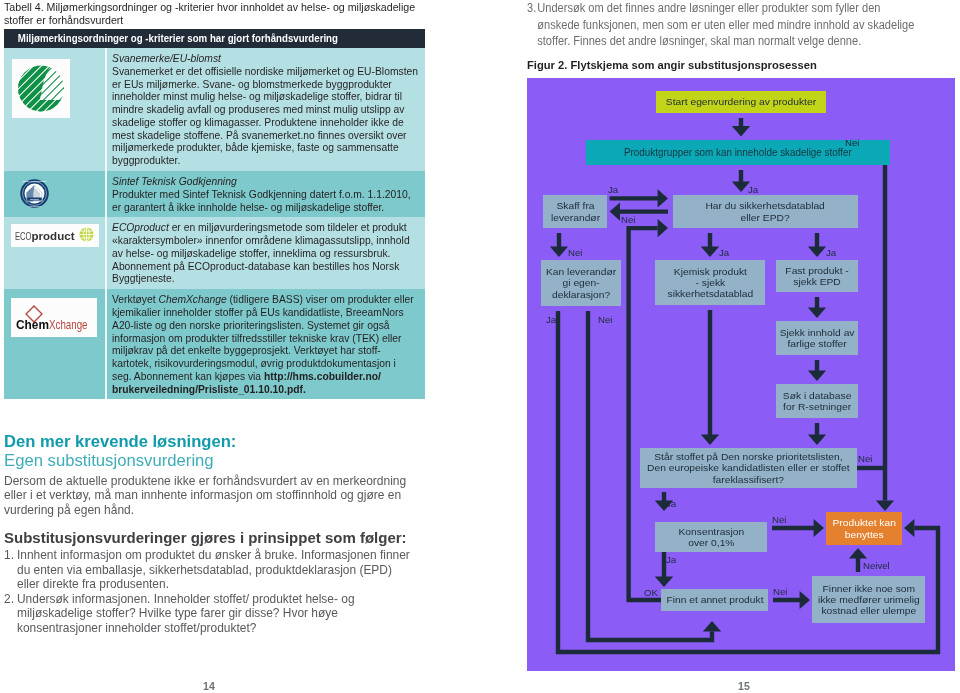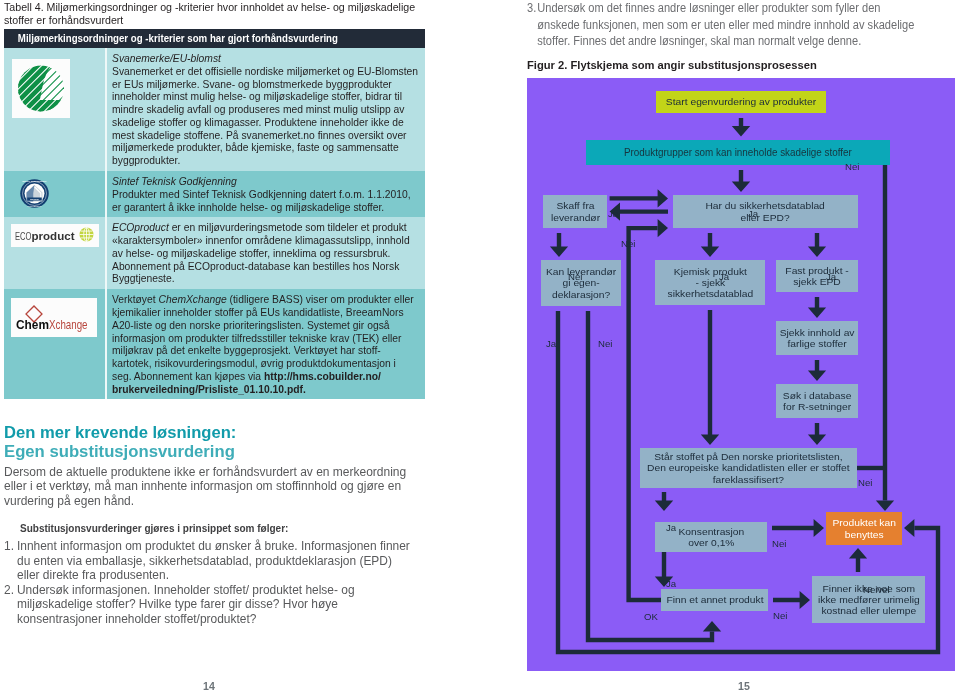--- a/index.html
+++ b/index.html
@@ -27,25 +27,25 @@
   table.t4 tr.r-dark > td{background:#7ec9cc;}
   table.t4 td.txtcell{border-left:2px solid #eef8f8;}
   .ttl{font-style:italic;}
   .bodytxt{display:inline;}
   .lnk{font-weight:bold;}
 
   
   .logo-wrap{display:block;border-radius:7px;}
 
   
-  .sec{position:absolute;left:4px;top:424px;width:409px;}
+  .sec{position:absolute;left:4px;top:433px;width:409px;}
   .sec h2{margin:0;font-size:16.6px;font-weight:bold;color:#119baa;line-height:17.5px;letter-spacing:0px;}
-  .sec h3{margin:0;font-size:16.7px;font-weight:bold;color:#3fadb8;line-height:20px;letter-spacing:0px;}
+  .sec h3{margin:0;font-size:16.7px;font-weight:normal;color:#3fadb8;line-height:20px;letter-spacing:0px;}
   .sec .intro{margin:3px 0 0 0;font-size:12.0px;line-height:14.5px;color:#58595b;}
-  .sec .lh{margin:13px 0 0 16px;font-size:10px;font-weight:bold;line-height:15px;color:#404042;}
+  .sec .lh{margin:13px 0 0 0;font-size:15px;font-weight:bold;line-height:15px;color:#404042;}
   .olist{margin:3px 0 0 0;}
   .oitem{display:flex;font-size:11.95px;line-height:14.5px;color:#58595b;}
   .oitem .n{width:13px;flex:0 0 13px;}
   .oitem .tx{flex:1;}
   .pgnum{position:absolute;font-size:10.6px;line-height:10.6px;color:#6d7479;font-weight:bold;}
 
   
   .item3{position:absolute;left:527px;top:0px;width:433px;
       font-size:12.3px;line-height:16.6px;color:#6d6e71;display:flex;
       transform:scaleX(0.9);transform-origin:left top;}
@@ -58,21 +58,21 @@
       align-items:center;justify-content:center;text-align:center;
       white-space:pre-line;overflow:visible;
       font-size:9.8px;line-height:11.2px;color:#1c2b39;}
   .fig .nd > span{display:block;flex:0 0 auto;width:95.3%;
       transform:scaleX(1.049);transform-origin:center center;}
   .nd.green{background:#c2d418;}
   .nd.teal{background:#0ba8b8;color:#17343e;font-size:10.5px;}
   .nd.teal > span{width:106.5%;transform:scaleX(0.939);}
   .nd.blue{background:#93b2c7;}
   .nd.orange{background:#e5802f;color:#ffffff;}
-  .lbl{position:absolute;font-size:9.6px;color:#1c2b39;line-height:9.6px;white-space:nowrap;margin-top:24px;}
+  .lbl{position:absolute;font-size:9.6px;color:#1c2b39;line-height:9.6px;white-space:nowrap;}
   svg.wires{position:absolute;left:0;top:0;width:428px;height:593px;overflow:visible;}
 </style>
 </head>
 <body>
 
 <div class="page">
 
 <div class="tbl-caption">Tabell 4. Miljømerkingsordninger og -kriterier hvor innholdet av helse- og miljøskadelige stoffer er forhåndsvurdert</div>
 
 <table class="t4">

